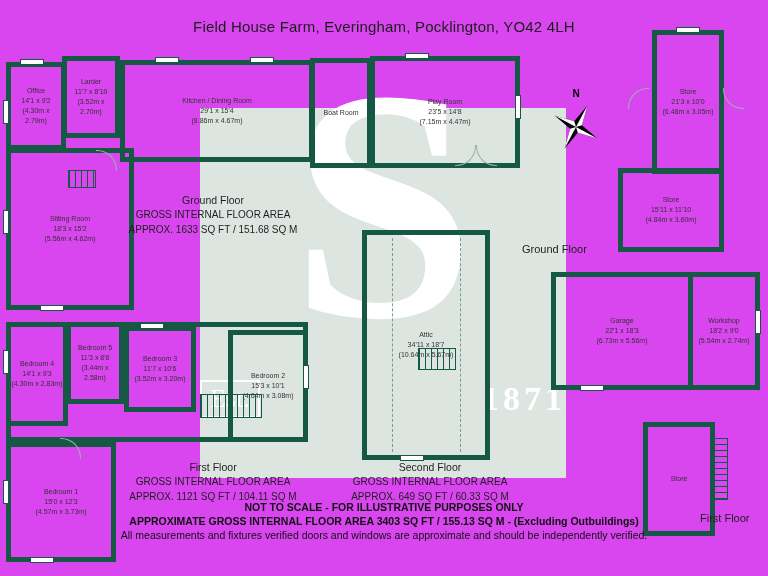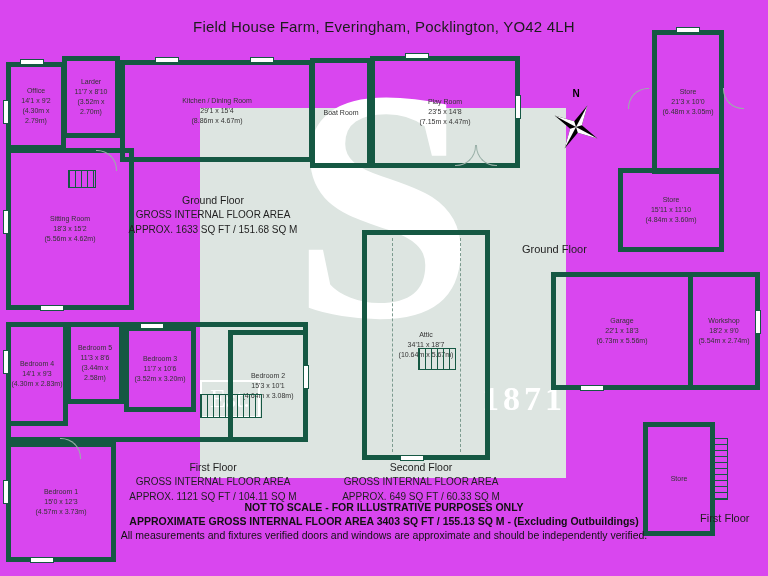--- a/index.html
+++ b/index.html
@@ -165,21 +165,21 @@
     <div class="rlabel">
         <div class="rname">Attic</div>
       <div>34'11 x 18'7</div>
       <div>(10.64m x 5.67m)</div>
       </div>
   </div>
   <div class="dash" style="left:392px;top:238px;height:214px"></div>
   <div class="dash" style="left:460px;top:238px;height:214px"></div>
   <div class="stairs" style="left:418px;top:348px;width:38px;height:22px"></div>
 
-  <div class="flabel" style="left:336px;top:460px;width:170px">
+  <div class="flabel" style="left:345px;top:460px;width:170px">
     <div class="fl-name">Second Floor</div>
     <div>GROSS INTERNAL FLOOR AREA</div>
     <div>APPROX. 649 SQ FT / 60.33 SQ M</div>
   </div>
 
   <div class="room" style="left:652px;top:30px;width:72px;height:144px">
     <div class="rlabel">
         <div class="rname">Store</div>
       <div>21'3 x 10'0</div>
       <div>(6.48m x 3.05m)</div>

